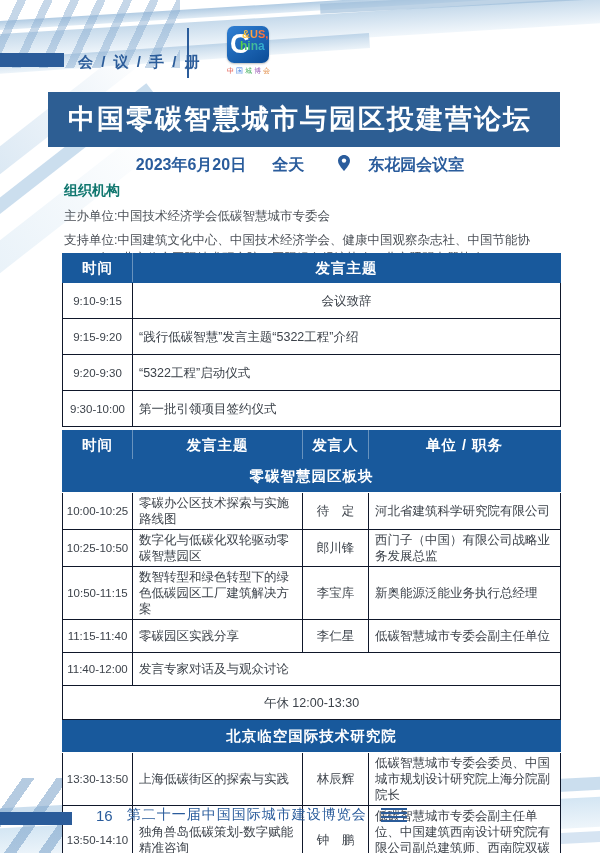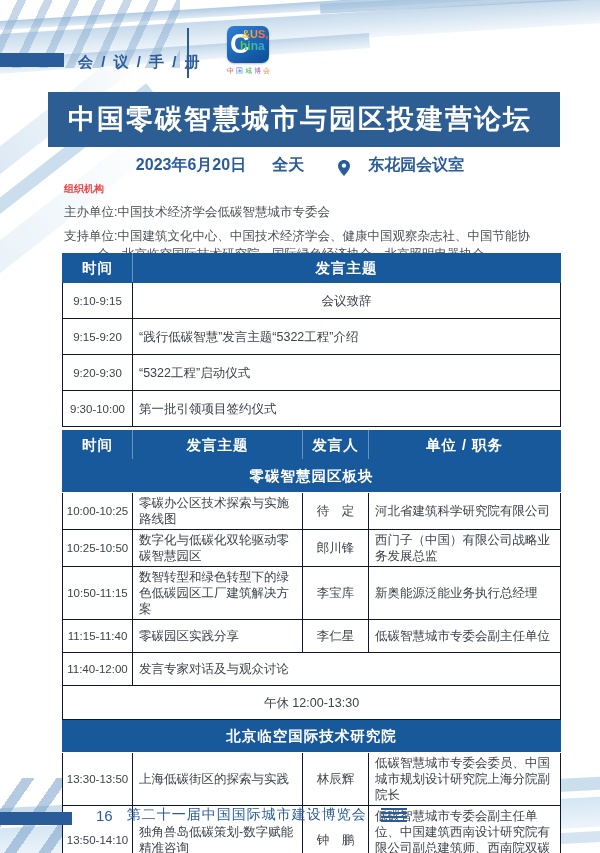--- a/index.html
+++ b/index.html
@@ -36,27 +36,27 @@
   .logo-sub{margin-top:3px;font-size:7px;letter-spacing:2px;white-space:nowrap;}
   .logo-sub span:nth-child(1){color:#e04a3f;}
   .logo-sub span:nth-child(2){color:#3f7fe0;}
   .logo-sub span:nth-child(3){color:#3fae5a;}
   .logo-sub span:nth-child(4){color:#9b59b6;}
   .logo-sub span:nth-child(5){color:#e0883f;}
 
   .banner{position:absolute;left:48px;top:92px;width:512px;height:55px;background:#2d5e93;z-index:2;
           color:#fff;font-size:27px;font-weight:bold;letter-spacing:2px;line-height:55px;padding-left:20px;box-sizing:border-box;}
 
-  .dateline{position:absolute;left:0;top:155px;width:600px;z-index:2;display:flex;justify-content:center;align-items:flex-end;gap:18px;
+  .dateline{position:absolute;left:0;top:155px;width:600px;z-index:2;display:flex;justify-content:center;align-items:flex-start;gap:18px;
             color:#2a5c9c;font-size:16px;font-weight:bold;}
   .dateline .allday{margin-left:8px;margin-right:16px;}
   .pin{width:12px;height:16px;display:inline-block;}
 
   .orgblock{position:absolute;left:64px;top:182px;width:476px;z-index:2;}
-  .org-heading{color:#ef4444;font-size:10px;font-weight:bold;}
+  .org-heading{color:#0f766e;font-size:14px;font-weight:bold;}
   .org-host{margin-top:8px;color:#4b5057;font-size:12.5px;}
   .org-support{margin-top:6px;color:#4b5057;font-size:12.5px;line-height:18px;padding-left:33px;text-indent:-33px;}
 
   
   .tables{position:absolute;left:62px;top:253px;width:498px;z-index:2;}
   table{width:498px;border-collapse:collapse;table-layout:fixed;}
   .t2{margin-top:3px;}
   th{background:#18599c;color:#fff;font-size:14.5px;font-weight:bold;height:26px;
      border:1px solid #18599c;border-right:1px solid rgba(255,255,255,.35);letter-spacing:1px;}
   th:last-child{border-right:1px solid #18599c;}

